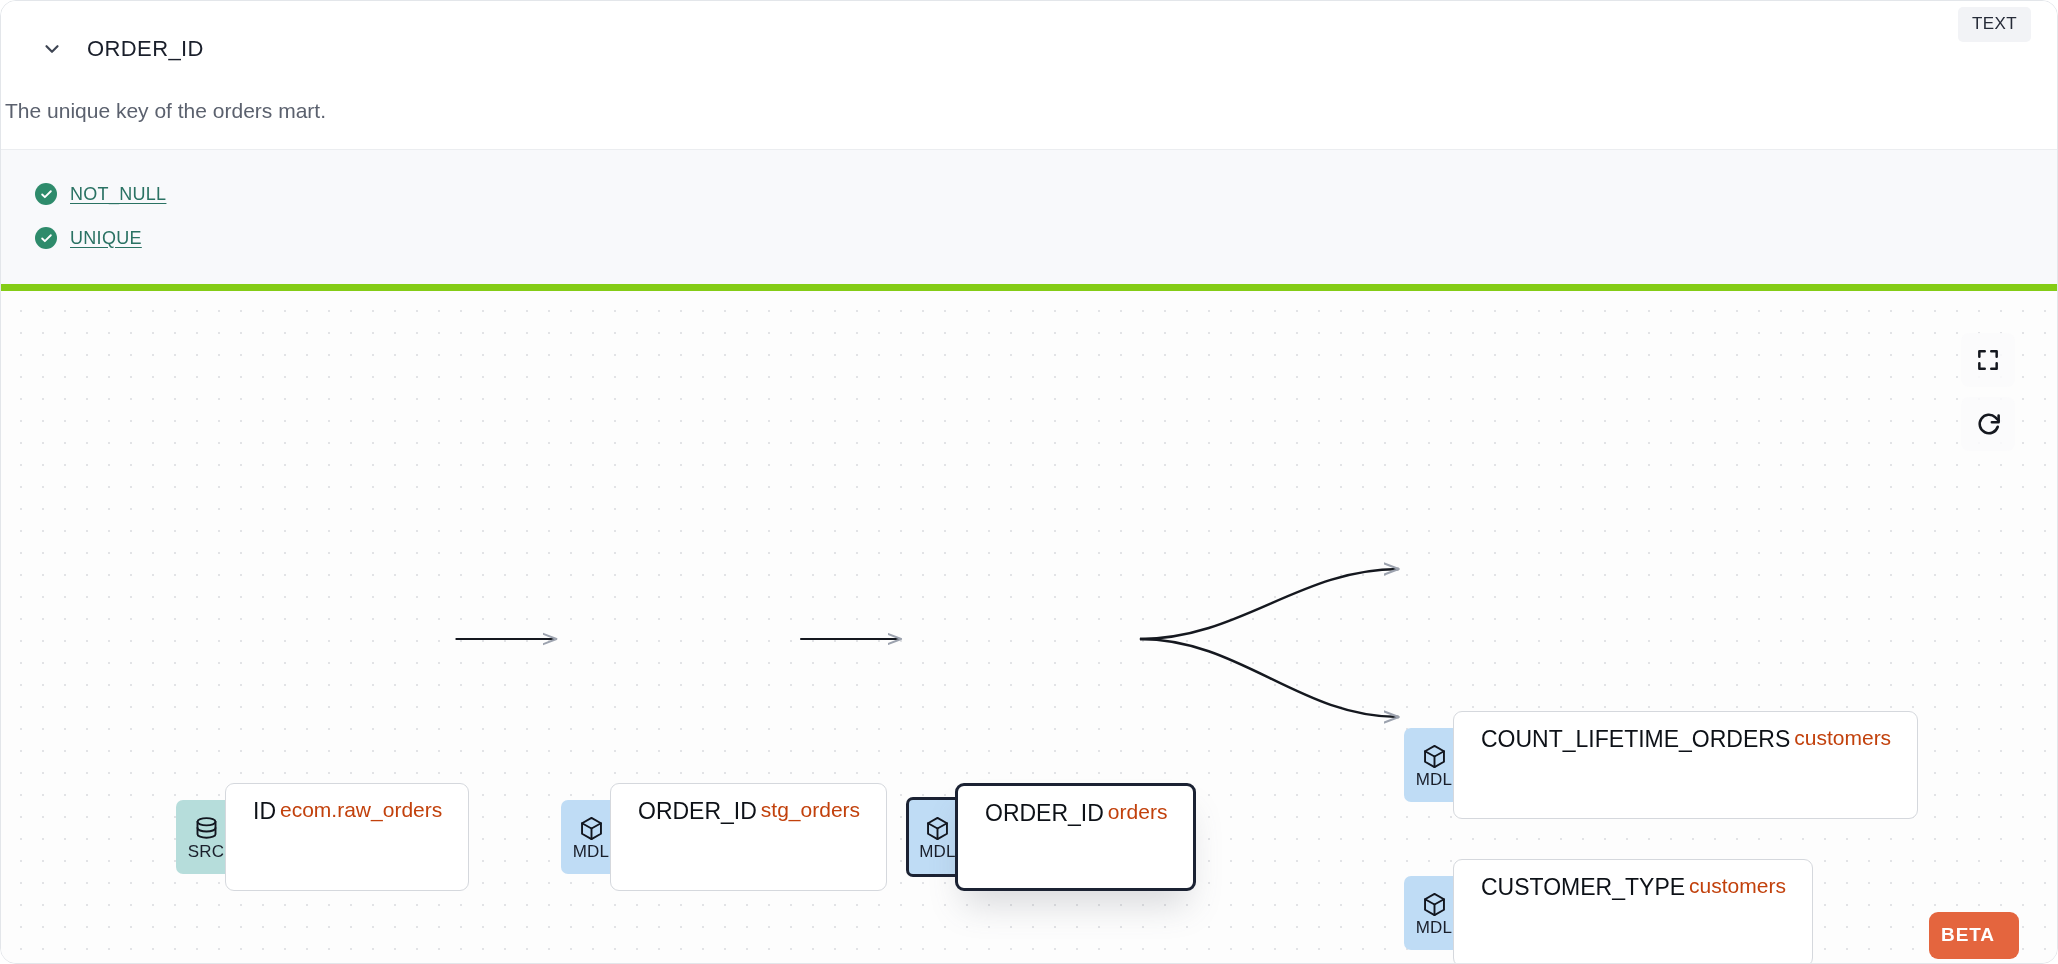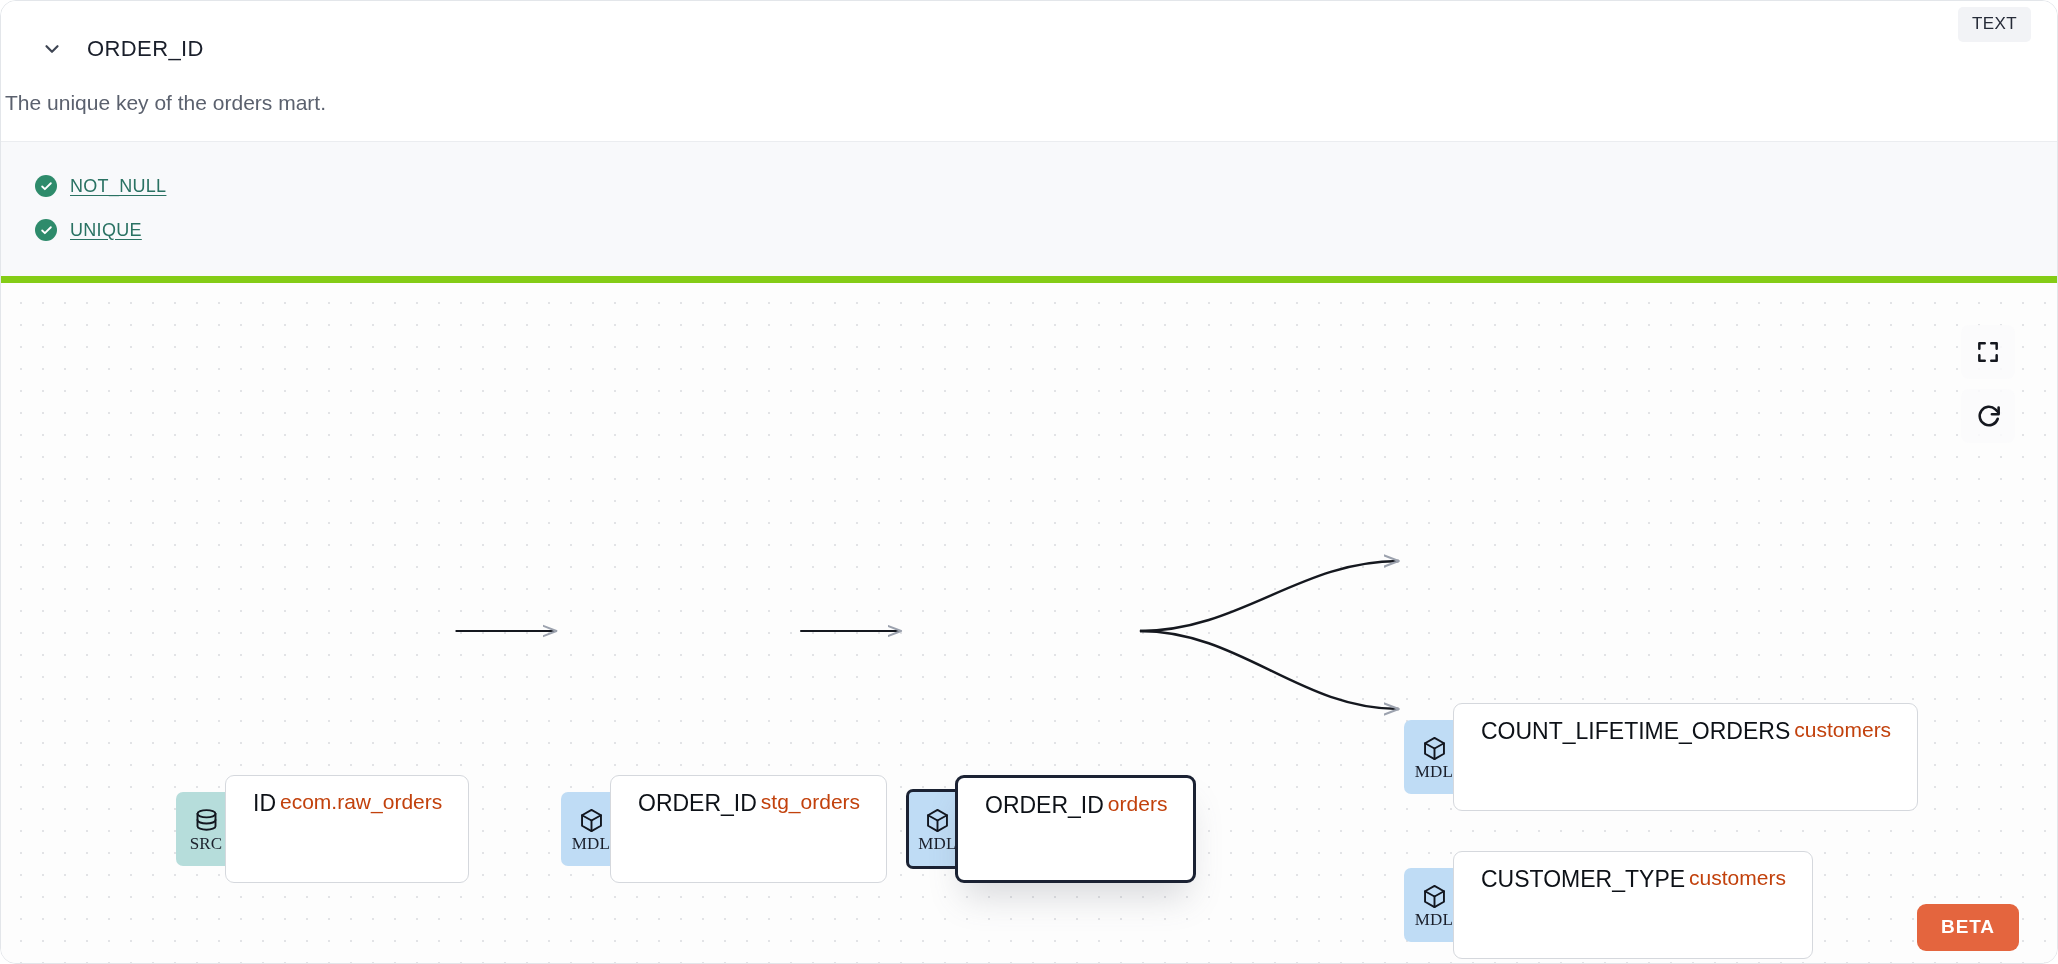--- a/index.html
+++ b/index.html
@@ -65,21 +65,21 @@
     background: #F2F3F6;
     color: #262B38;
     font-size: 17px;
     letter-spacing: 0.4px;
     padding: 7px 14px 8px 14px;
     border-radius: 5px;
     white-space: nowrap;
   }
 
   .description {
-    margin: 22px 0 0 2px;
+    margin: 30px 0 0 2px;
     padding: 0 34px 26px 34px;
     font-size: 21px;
     color: #5B616E;
     font-weight: 400;
   }
   .description-inner { margin-left: -32px; }
 
   
   .tests {
     background: #F8F9FB;
@@ -149,21 +149,20 @@
     display: flex;
     flex-direction: column;
     align-items: center;
     justify-content: center;
     gap: 1px;
     padding-top: 0;
     align-self: center;
     height: 74px;
     position: relative;
     z-index: 1;
-    font-family: Liberation Serif, serif;
   }
   .node-badge.src { background: #B6DDDB; }
   .node-badge.mdl { background: #BFDCF5; }
   .node-badge svg { display: block; }
   .badge-text {
     font-size: 17px;
     color: #1A1F2B;
     letter-spacing: 0.2px;
     line-height: 1;
   }
@@ -243,21 +242,21 @@
   
   .beta-badge {
     position: absolute;
     right: 38px;
     bottom: 32px;
     background: #E4653E;
     color: #ffffff;
     font-size: 19px;
     font-weight: 700;
     letter-spacing: 0.9px;
-    padding: 12px 24px 13px 24px;
+    padding: 12px 24px 13px 12px;
     border-radius: 9px;
     cursor: pointer;
     z-index: 5;
     user-select: none;
   }
 </style>
 </head>
 <body>
 
 <div class="panel">

